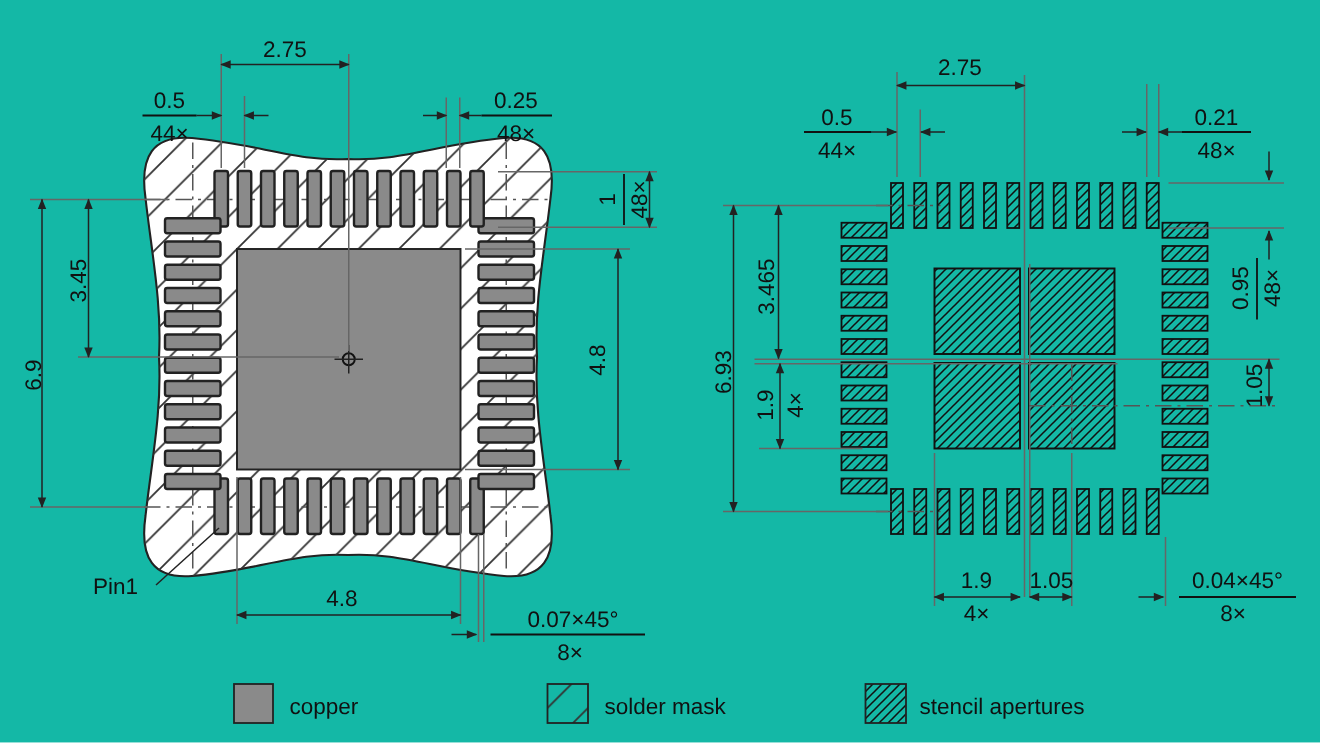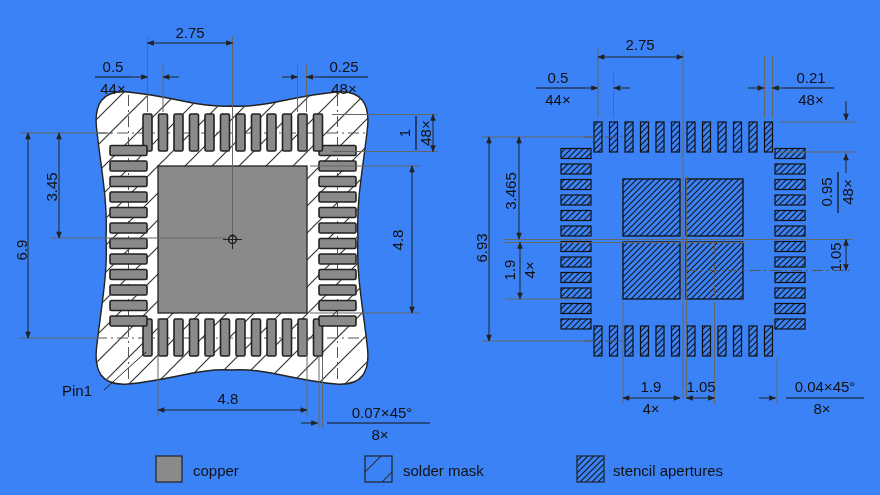--- a/index.html
+++ b/index.html
@@ -1,16 +1,16 @@
 <!DOCTYPE html>
 <html><head>
 <meta charset="utf-8">
 <style>
   html,body{margin:0;padding:0;background:#fff;}
-  #stage{position:relative;width:880px;height:495px;background:#3b82f6;overflow:hidden;}
+  #stage{position:relative;width:880px;height:495px;background:#14b8a6;overflow:hidden;}
   svg{display:block;}
   text{font-family:"Liberation Sans",sans-serif;font-size:15px;fill:#111;}
   .tmid{text-anchor:middle;}
   .ext{stroke:#666;stroke-width:1;fill:none;}
   .dim{stroke:#222;stroke-width:1;fill:none;}
   .bar{stroke:#111;stroke-width:1.2;fill:none;}
   .dsh{stroke:#555;stroke-width:1;fill:none;stroke-dasharray:11 4 2 4;}
   .board{fill:#fff;stroke:#222;stroke-width:1.4;}
   .sq{stroke:#111;stroke-width:1.3;}
   .lgbox{stroke:#222;stroke-width:1.2;}

